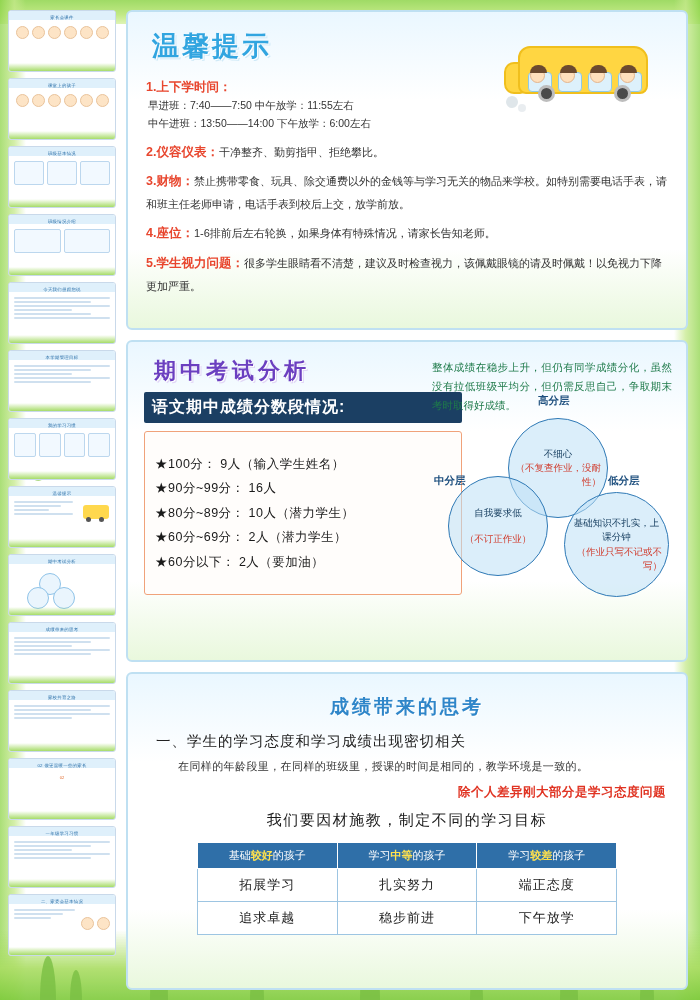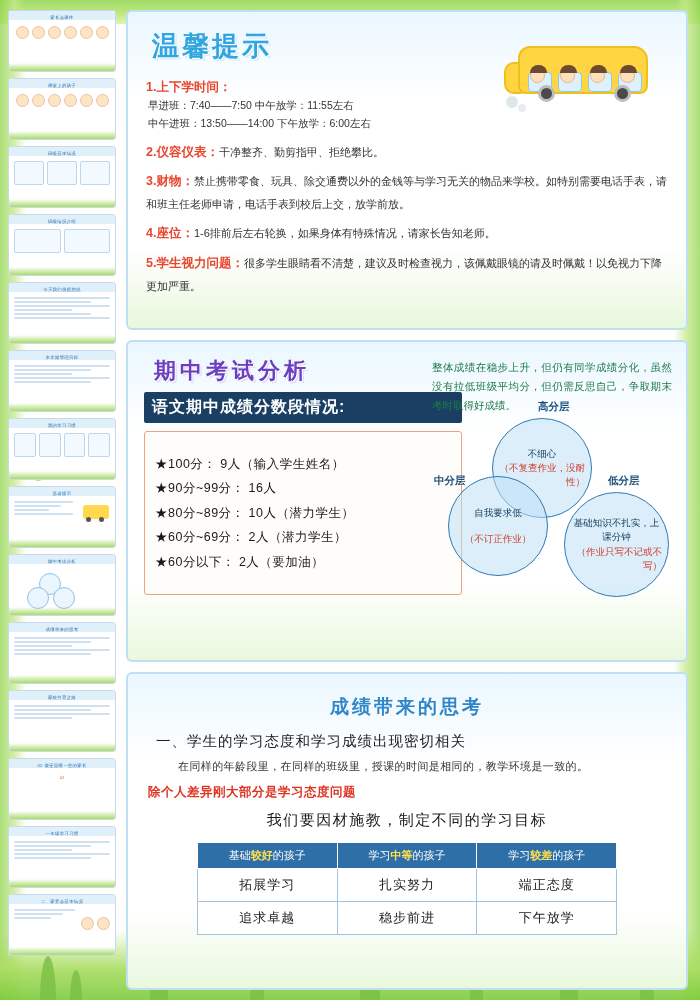--- a/index.html
+++ b/index.html
@@ -147,38 +147,38 @@
   }
   .score-item { font-size:12.5px; color:#1a1a1a; line-height:1.95; letter-spacing:.5px; }
   .venn { position:absolute; right:6px; top:52px; width:250px; height:240px; }
   .circle {
     position:absolute; border-radius:50%;
     border:1.5px solid #2f79b5; background:rgba(189,224,246,.55);
     display:flex; flex-direction:column; align-items:center; justify-content:center;
     text-align:center; font-size:9.5px; color:#123a5c; line-height:1.5; padding:6px;
   }
   .circle .red { color:#d03a2b;text-align:right; }
-  #venn-high { left:62px; top:24px; width:100px; height:100px; }
+  #venn-high { left:78px; top:24px; width:100px; height:100px; }
   #venn-mid  { left:18px; top:82px; width:100px; height:100px;gap:12px; }
   #venn-low  { left:134px; top:98px; width:105px; height:105px; }
   .venn-label { position:absolute; font-size:10.5px; font-weight:bold; color:#1c4e7d; }
-  #lab-high { left:108px; top:6px; }
+  #lab-high { left:108px; top:0; }
   #lab-mid  { left:4px; top:80px; }
   #lab-low  { left:178px; top:80px; }
 
   
   #card-think { height:318px; padding:14px 20px 12px 20px; }
   .th-title {
     text-align:center; font-size:19px; font-weight:bold; color:#2f86c9;
     letter-spacing:3px; margin:6px 0 12px 0;
     text-shadow:1px 1px 0 #fff;
   }
   .th-h1 { font-size:14.5px; color:#222; letter-spacing:1px; margin:4px 0 8px 8px; }
   .th-p { font-size:11px; color:#333; margin:0 0 10px 30px; letter-spacing:.4px; }
-  .th-red { text-align:left; font-size:12.5px; color:#e03423; font-weight:bold; margin:4px 0 10px 0; letter-spacing:.5px; }
+  .th-red { text-align:right; font-size:12.5px; color:#e03423; font-weight:bold; margin:4px 0 10px 0; letter-spacing:.5px; }
   .th-h2 { text-align:center; font-size:15px; color:#1a1a1a; letter-spacing:1.5px; margin:2px 0 12px 0; }
   .th-table { width:420px; margin:0 auto; border-collapse:collapse; }
   .th-table th {
     background:#2f6fa8; color:#ffffff; font-size:11px; font-weight:normal;
     padding:5px 4px; border:1px solid #ffffff;
   }
   .th-table th .em { color:#ffe14d; font-weight:bold; }
   .th-table td {
     border:1px solid #9dc5e2; font-size:13px; color:#222;
     text-align:center; padding:7px 4px; background:#ffffff; letter-spacing:1px;margin-top:20px;

